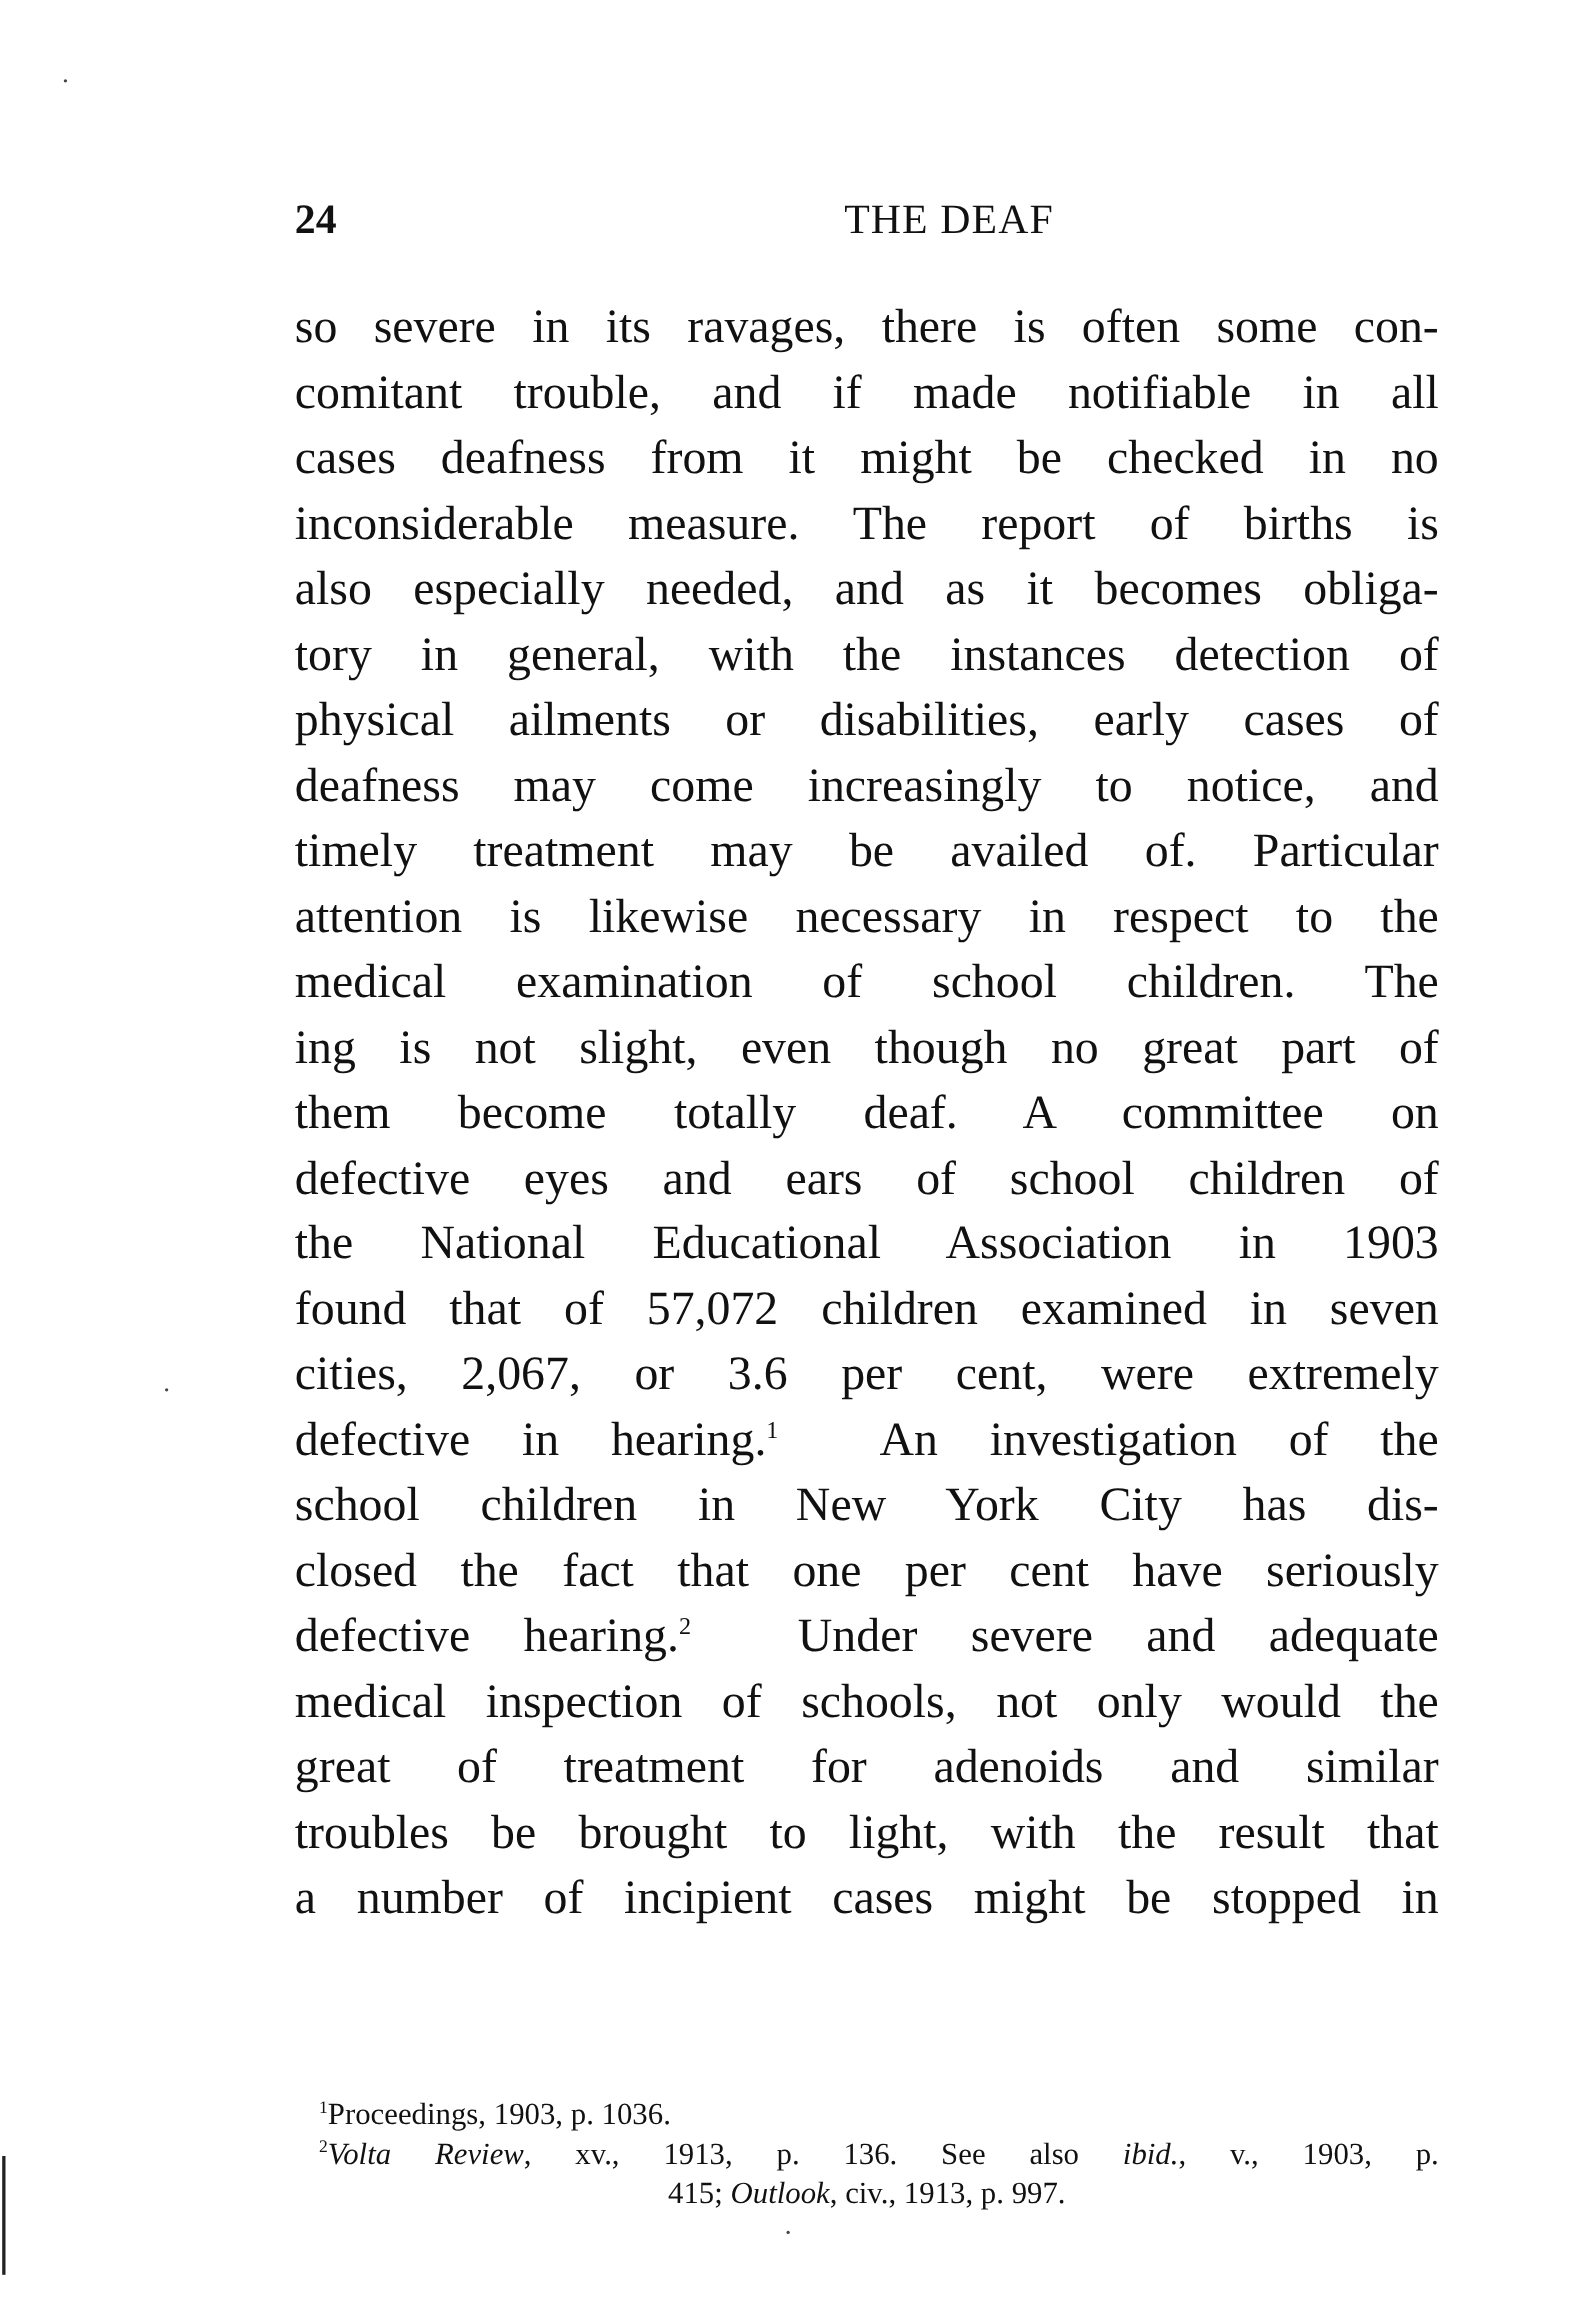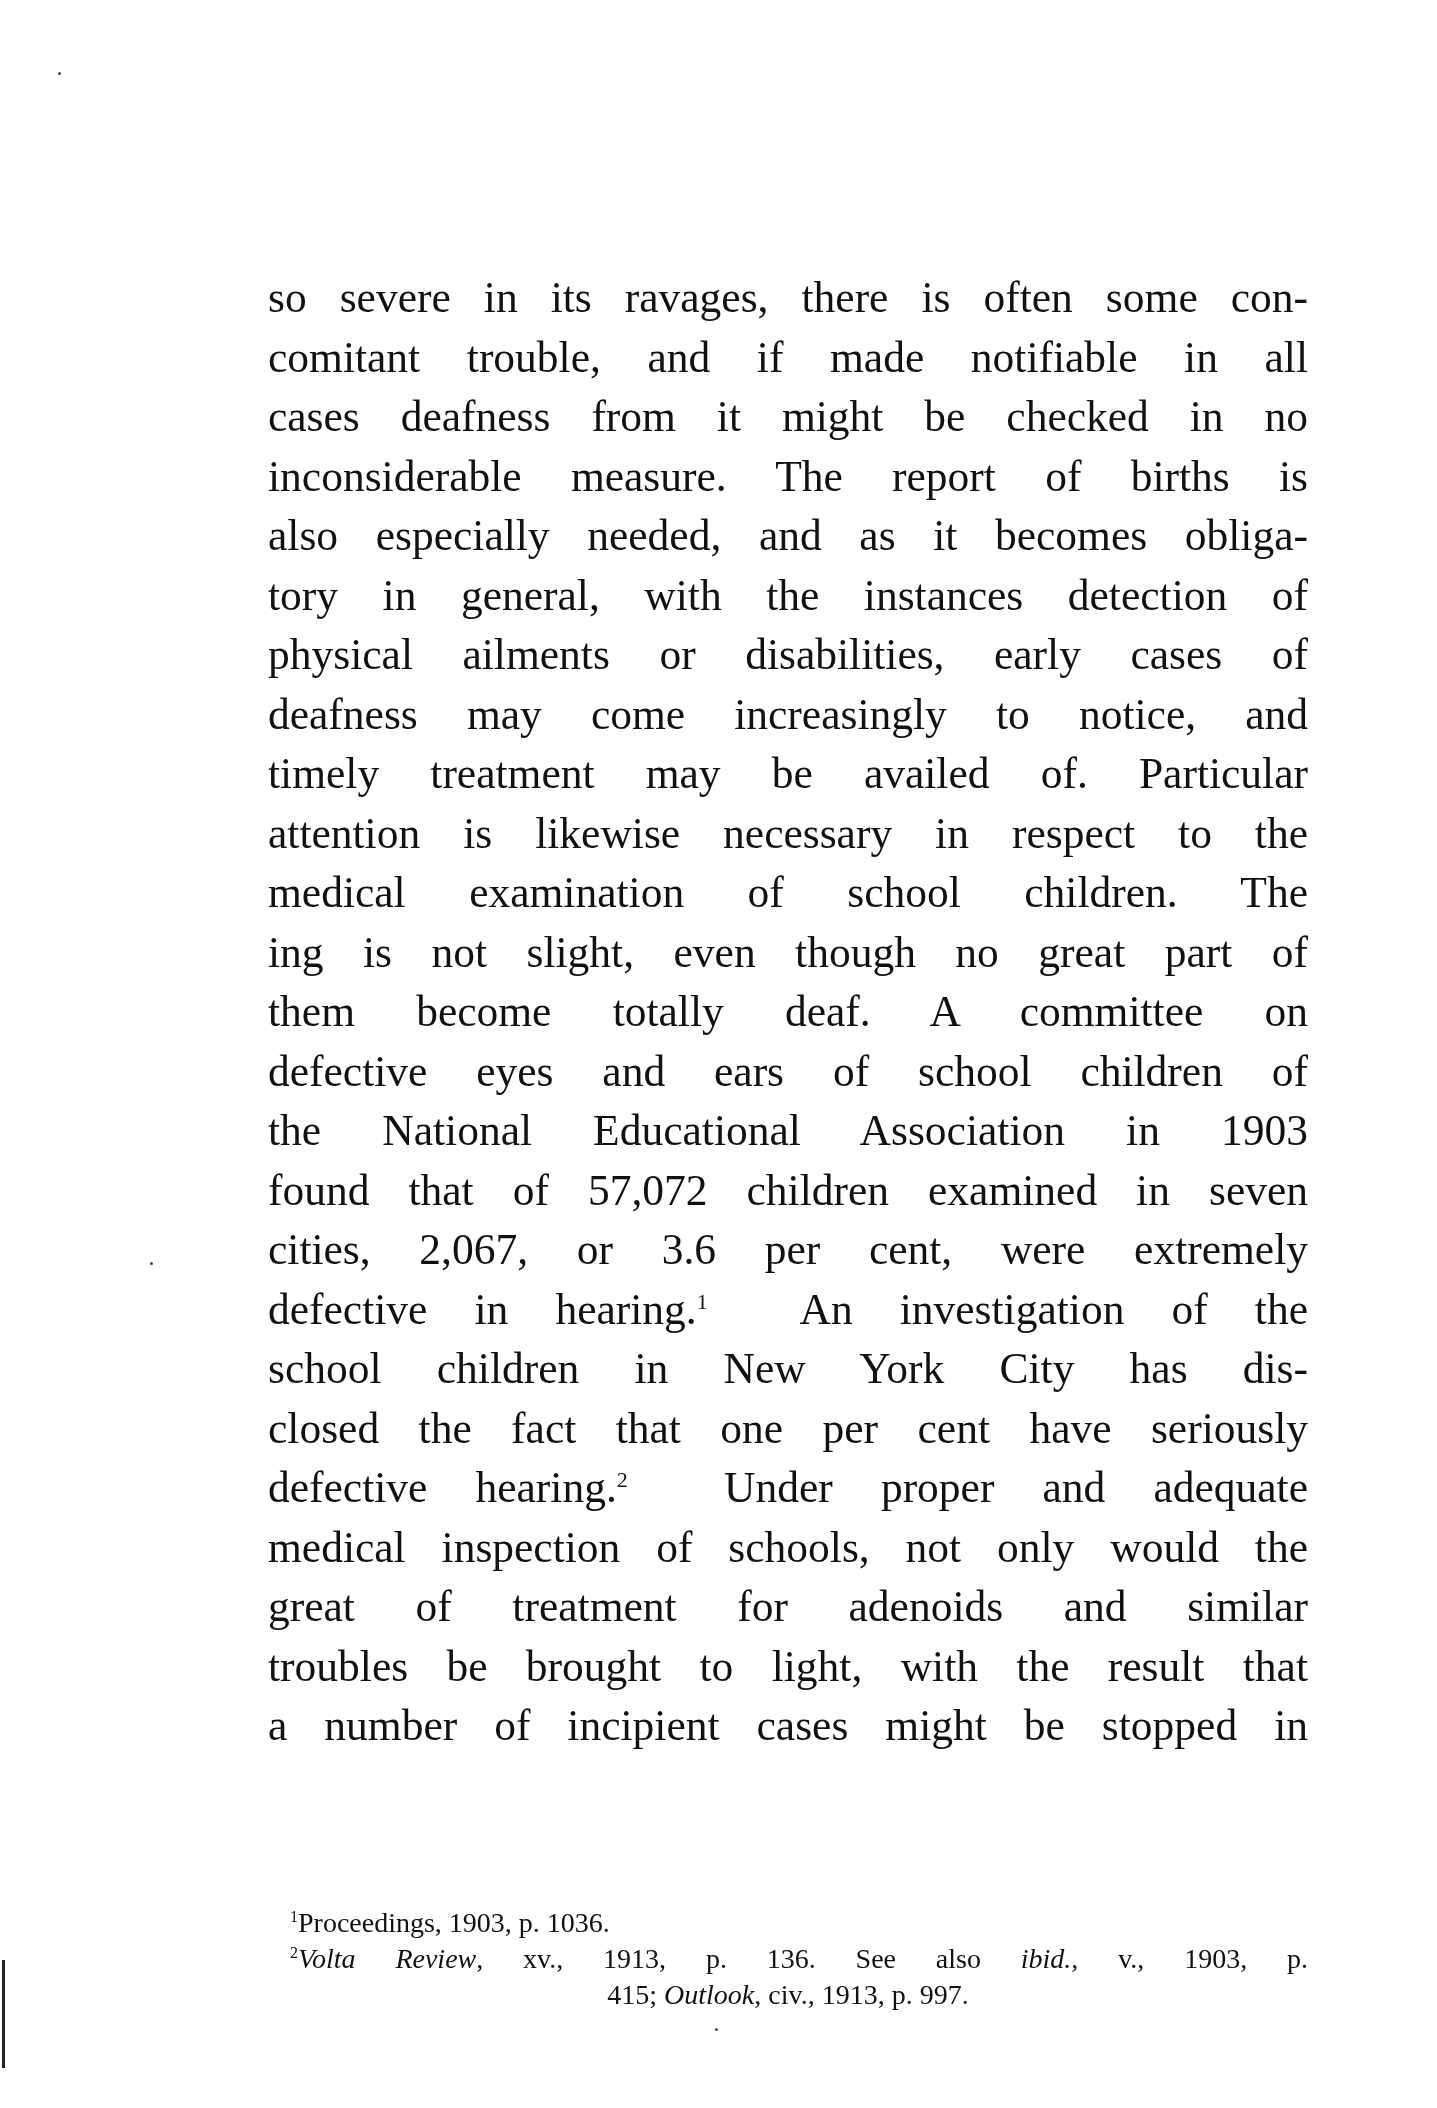--- a/index.html
+++ b/index.html
@@ -20,20 +20,24 @@
   .fn sup { font-size: 16px; }
   em { font-style: italic; }
   .margin-rule { position: absolute; left: 2px; top: 1960px; width: 3px; height: 108px; background: #222; }
   .speck { position: absolute; width: 3px; height: 3px; background: #444; border-radius: 50%; }
 </style>
 </head>
 <body>
 
 <div class="page">
 
+  <div class="running-head">
+    <span class="page-number">24</span>
+    <span class="running-title">THE DEAF</span>
+  </div>
 
   <div class="body-text">
     <div class="line">so severe in its ravages, there is often some con-</div>
     <div class="line">comitant trouble, and if made notifiable in all</div>
     <div class="line">cases deafness from it might be checked in no</div>
     <div class="line">inconsiderable measure.  The report of births is</div>
     <div class="line">also especially needed, and as it becomes obliga-</div>
     <div class="line">tory in general, with the instances detection of</div>
     <div class="line">physical ailments or disabilities, early cases of</div>
     <div class="line">deafness may come increasingly to notice, and</div>
@@ -45,21 +49,21 @@
     <div class="line">defective eyes and ears of school children of</div>
     <div class="line">the National Educational Association in 1903</div>
     <div class="line">found that of 57,072 children examined in seven</div>
     <div class="line">cities, 2,067, or 3.6 per cent, were extremely</div>
     <div class="line">
       <span>defective in hearing.</span><sup>1</sup><span>&nbsp; </span><span>An investigation of the</span>
     </div>
     <div class="line">school children in New York City has dis-</div>
     <div class="line">closed the fact that one per cent have seriously</div>
     <div class="line">
-      <span>defective hearing.</span><sup>2</sup><span>&nbsp; </span><span>Under proper and adequate</span>
+      <span>defective hearing.</span><sup>2</sup><span>&nbsp; </span><span>Under severe and adequate</span>
     </div>
     <div class="line">medical inspection of schools, not only would the</div>
     <div class="line">great of treatment for adenoids and similar</div>
     <div class="line">troubles be brought to light, with the result that</div>
     <div class="line">a number of incipient cases might be stopped in</div>
   </div>
 
   <div class="footnotes">
     <div class="fn indent">
       <sup>1</sup><span>Proceedings, 1903, p. 1036.</span>

